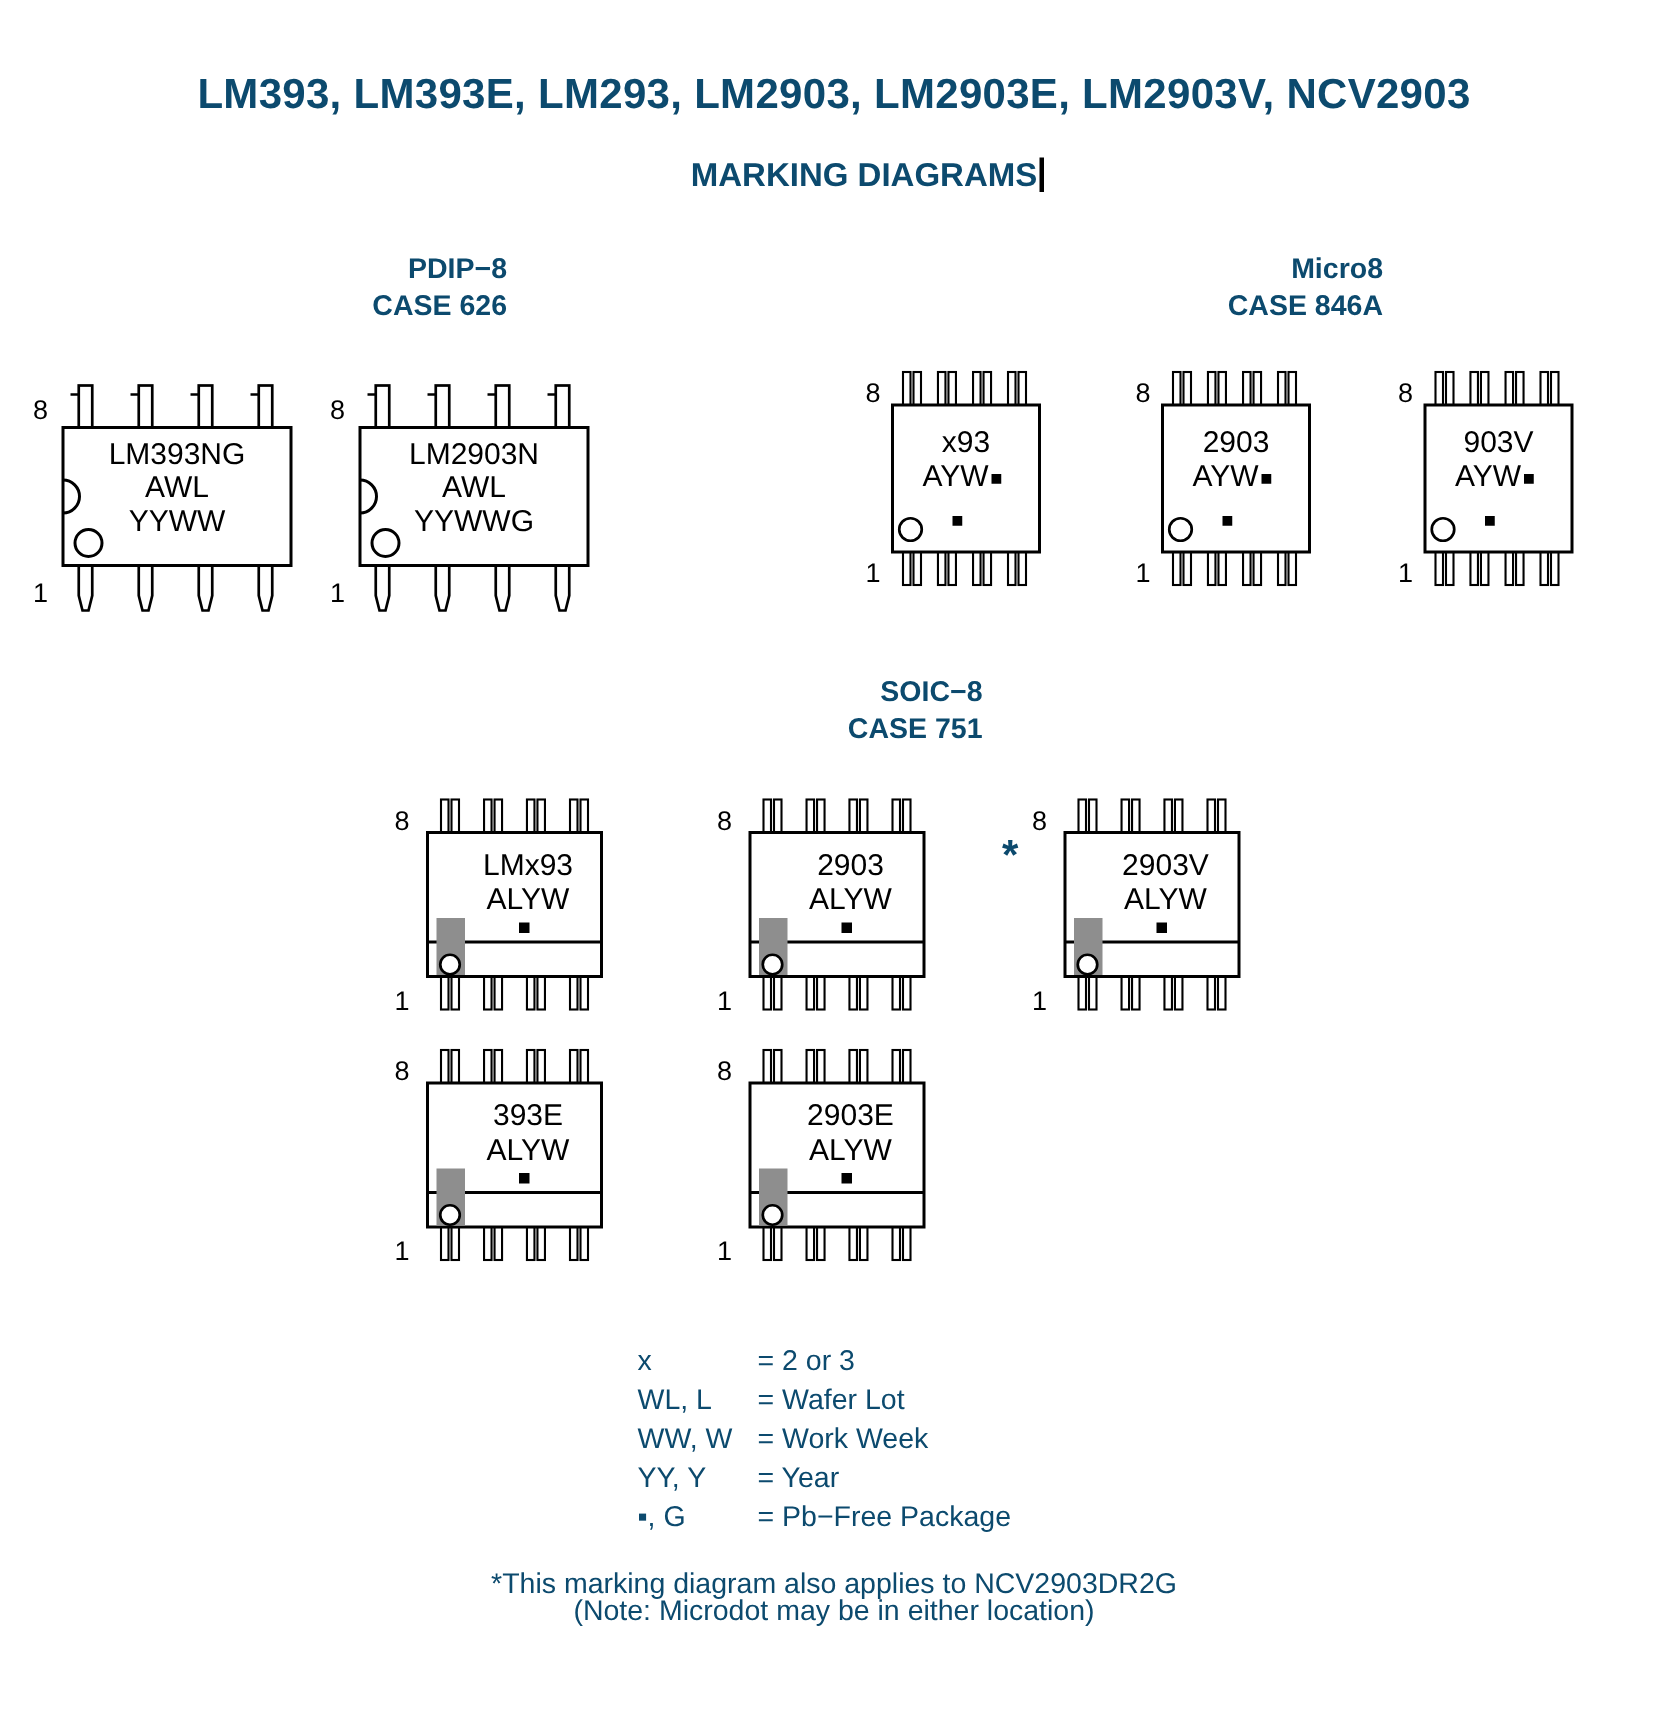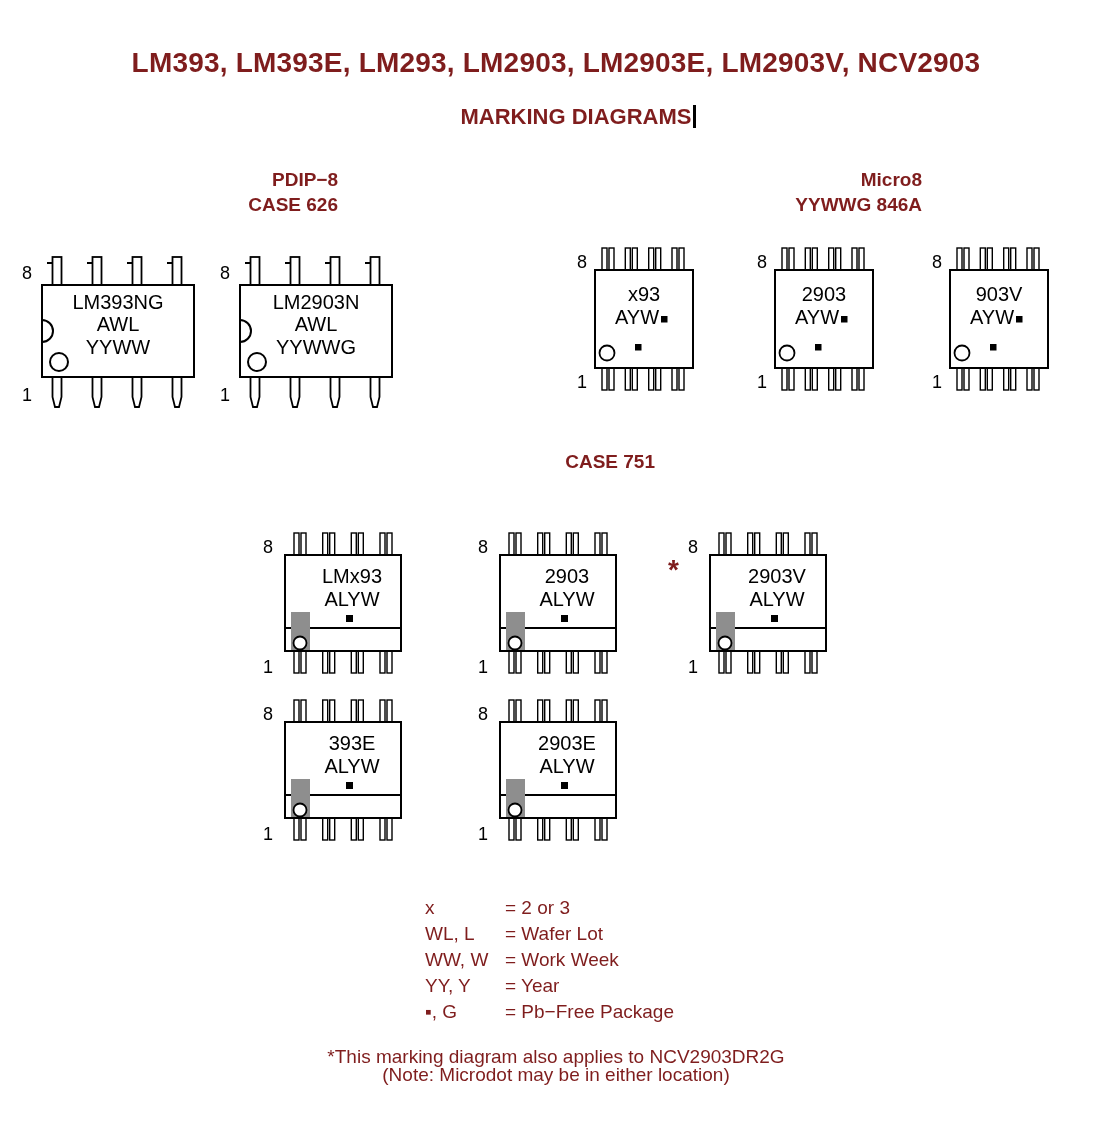--- a/index.html
+++ b/index.html
@@ -1,18 +1,18 @@
 <!DOCTYPE html>
 <html><head>
 <meta charset="utf-8">
 <style>
   html,body{margin:0;padding:0;background:#fff;}
   .page{
     position:relative;width:1112px;height:1144px;background:#fff;
-    font-family:"Liberation Sans","DejaVu Sans",sans-serif;color:#7f1d1d;overflow:hidden;
+    font-family:"Liberation Sans","DejaVu Sans",sans-serif;color:#0c4a6e;overflow:hidden;
   }
   .page-title{
     position:absolute;top:28px;left:0;width:1112px;text-align:center;
     font-size:28px;font-weight:bold;letter-spacing:0.2px;
   }
   .subtitle{
     position:absolute;top:104px;left:0;width:1112px;text-align:center;
     font-size:22px;font-weight:bold;padding-left:22px;
   }
   .caret{display:inline-block;width:3px;height:23px;background:#000;margin-left:1px;vertical-align:-4px;}
@@ -111,23 +111,24 @@
   <div class="subtitle">
     <span>MARKING DIAGRAMS</span><span class="caret"></span>
   </div>
 
   <div class="pkg-header" style="left:118px;top:167px">
     <div>PDIP−8</div>
     <div>CASE 626</div>
   </div>
   <div class="pkg-header" style="left:702px;top:167px">
     <div>Micro8</div>
-    <div>YYWWG 846A</div>
+    <div>CASE 846A</div>
   </div>
   <div class="pkg-header" style="left:435px;top:449px">
+    <div>SOIC−8</div>
     <div>CASE 751</div>
   </div>
 
   <svg class="chip" style="left:12px;top:245px" width="195" height="170" viewBox="0 0 195 170">
     <use href="#pdip-pkg"></use>
     <text class="pin" x="10" y="34">8</text>
     <text class="pin" x="10" y="156">1</text>
     <text class="mark" x="106" y="64">LM393NG</text>
     <text class="mark" x="106" y="86">AWL</text>
     <text class="mark" x="106" y="109">YYWW</text>

